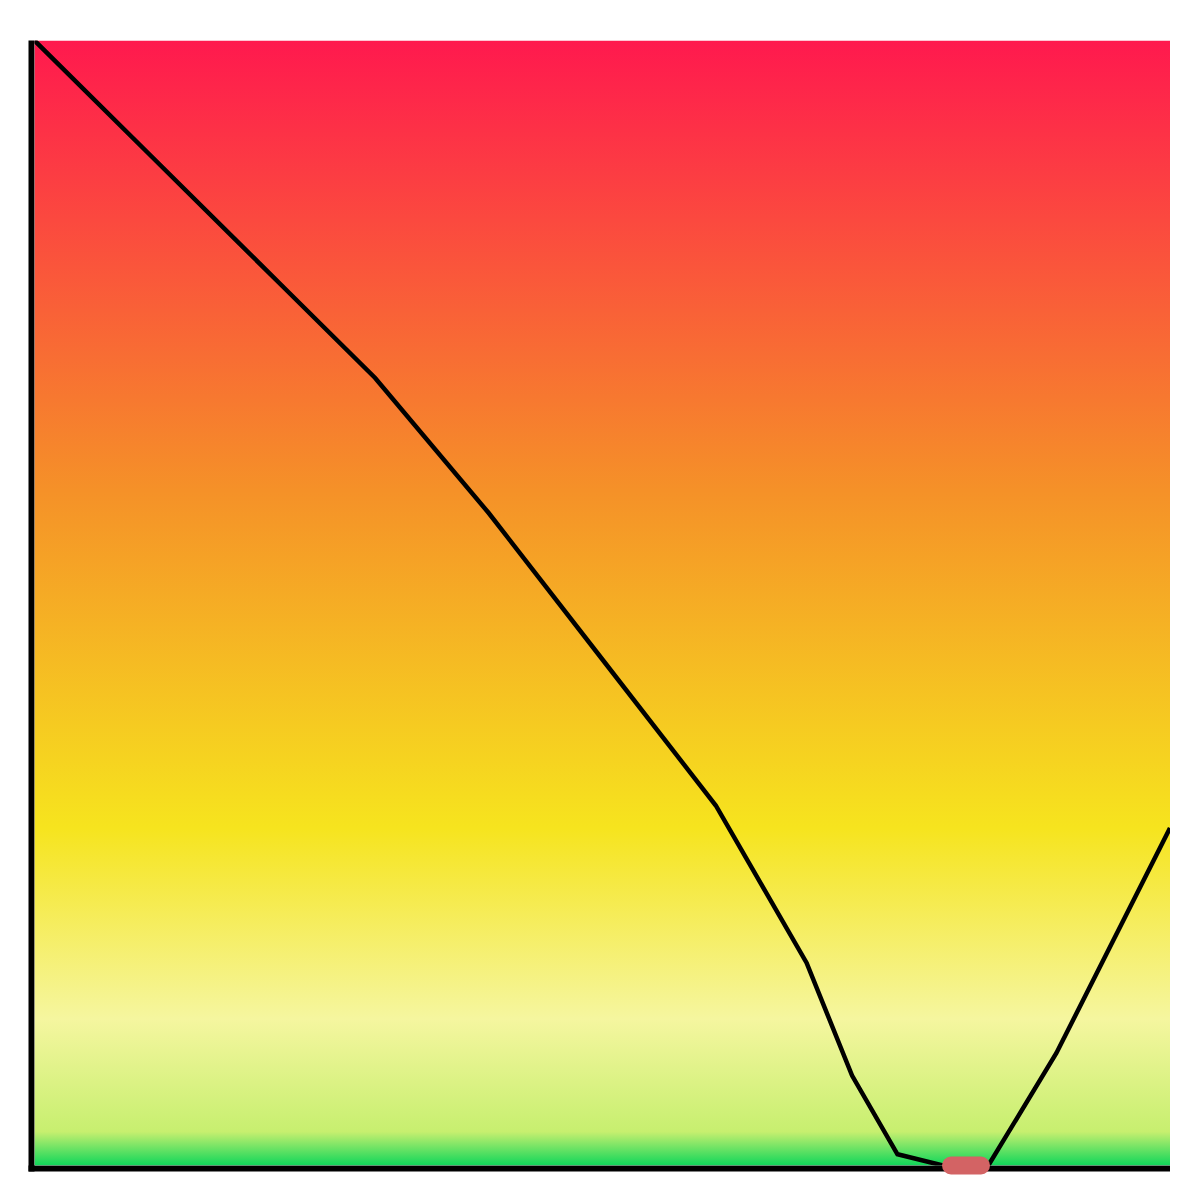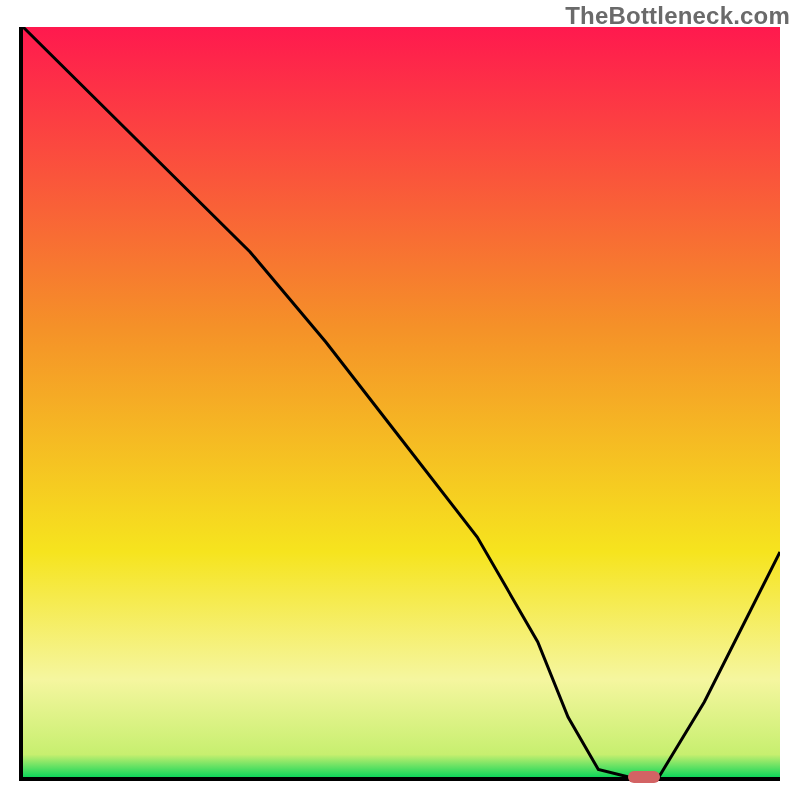--- a/index.html
+++ b/index.html
@@ -67,21 +67,20 @@
     border-radius: 6px;
     transform: translate(-50%, 50%);
     bottom: 0;
   }
 </style>
 </head>
 <body>
 
 <div class="root">
 
-  <div class="watermark">TheBottleneck.com</div>
 
   <div class="plot-area" id="plot" style="border-color: rgb(0, 0, 0);">
 
     <div class="gradient-bg">
       <svg id="bg-svg" viewBox="0 0 100 100" preserveAspectRatio="none">
         <defs>
           <linearGradient id="grad" x1="0" y1="0" x2="0" y2="1">
               <stop offset="0%" stop-color="#ff194e"></stop>
               <stop offset="40%" stop-color="#f59128"></stop>
               <stop offset="70%" stop-color="#f6e41e"></stop>

